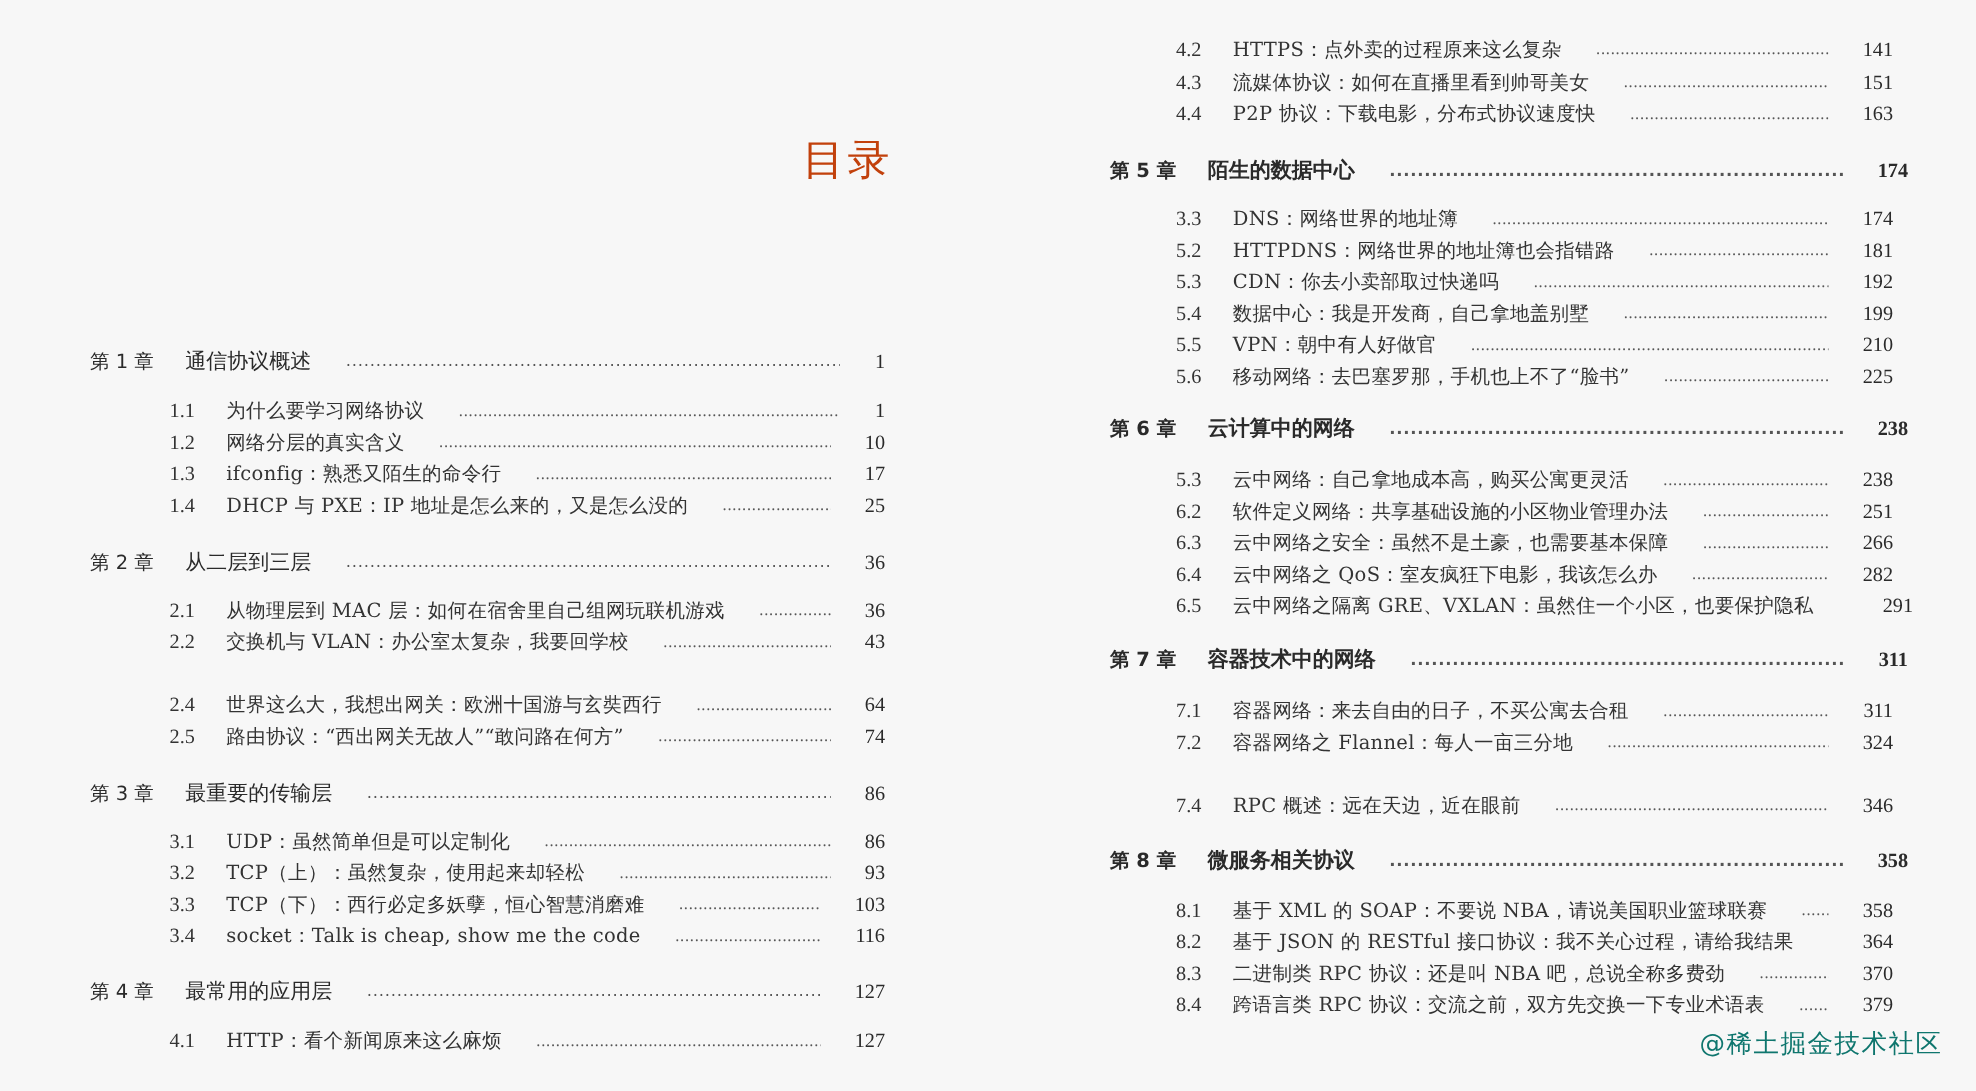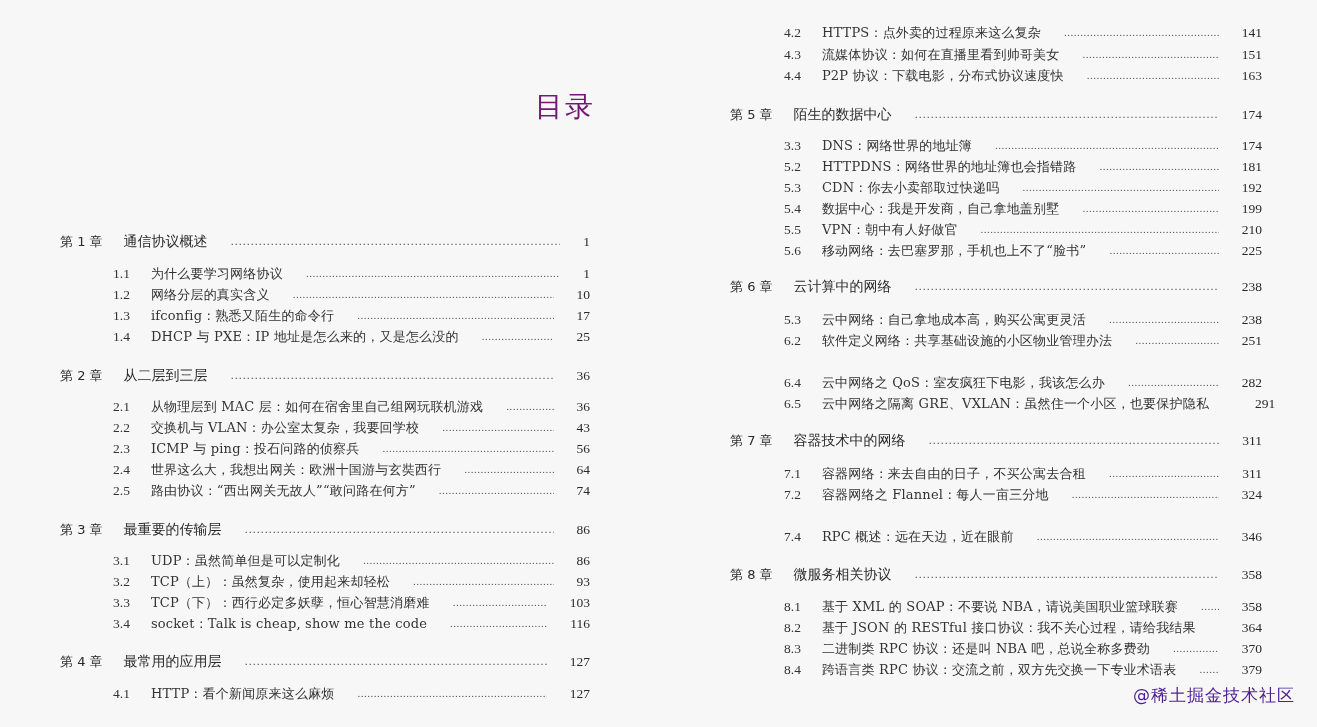--- a/index.html
+++ b/index.html
@@ -23,21 +23,21 @@
     #left-page { left: 0; width: 650px; }
     #right-page { left: 650px; width: 667px; }
 
     .toc-title {
       position: absolute;
       left: 535px;
       top: 88px;
       font-family: "DejaVu Sans", "Liberation Sans", sans-serif;
       font-size: 28px;
       letter-spacing: 2px;
-      color: #701a75;
+      color: #c2410c;
       font-weight: normal;
     }
 
     .row {
       position: absolute;
       display: flex;
       align-items: baseline;
       white-space: nowrap;
       height: 20px;
       line-height: 20px;
@@ -89,30 +89,30 @@
     .section-row .sec-title {
       font-size: 13px;
       font-family: "DejaVu Serif", "Liberation Serif", serif;
       letter-spacing: 0.2px;
     }
 
     
     .lp-ch { left: 60px; width: 530px; }
     .lp-sec { left: 113px; width: 477px; }
     
-    .rp-ch { left: 80px; width: 532px; }
+    .rp-ch { left: 90px; width: 532px; font-weight: bold; }
     .rp-sec { left: 134px; width: 478px; }
 
     .watermark {
       position: absolute;
       right: 22px;
       bottom: 20px;
       font-family: "DejaVu Sans", "Liberation Sans", sans-serif;
       font-size: 17px;
-      color: #4c1d95;
+      color: #0f766e;
       letter-spacing: 1px;
     }
   </style>
 </head>
 <body>
 
 <div class="page" id="left-page">
   <div class="toc-title">目录</div>
 
   <div class="row chapter-row lp-ch" style="top:231px">
@@ -157,26 +157,20 @@
     <span class="sec-title">从物理层到 MAC 层：如何在宿舍里自己组网玩联机游戏</span>
     <span class="dots"></span>
     <span class="page-num">36</span>
   </div>
   <div class="row section-row lp-sec" style="top:418px">
     <span class="sec-num">2.2</span>
     <span class="sec-title">交换机与 VLAN：办公室太复杂，我要回学校</span>
     <span class="dots"></span>
     <span class="page-num">43</span>
   </div>
-  <div class="row section-row lp-sec" style="top:439px">
-    <span class="sec-num">2.3</span>
-    <span class="sec-title">ICMP 与 ping：投石问路的侦察兵</span>
-    <span class="dots"></span>
-    <span class="page-num">56</span>
-  </div>
   <div class="row section-row lp-sec" style="top:460px">
     <span class="sec-num">2.4</span>
     <span class="sec-title">世界这么大，我想出网关：欧洲十国游与玄奘西行</span>
     <span class="dots"></span>
     <span class="page-num">64</span>
   </div>
   <div class="row section-row lp-sec" style="top:481px">
     <span class="sec-num">2.5</span>
     <span class="sec-title">路由协议：“西出网关无故人”“敢问路在何方”</span>
     <span class="dots"></span>
@@ -303,20 +297,26 @@
     <span class="sec-title">云中网络：自己拿地成本高，购买公寓更灵活</span>
     <span class="dots"></span>
     <span class="page-num">238</span>
   </div>
   <div class="row section-row rp-sec" style="top:331px">
     <span class="sec-num">6.2</span>
     <span class="sec-title">软件定义网络：共享基础设施的小区物业管理办法</span>
     <span class="dots"></span>
     <span class="page-num">251</span>
   </div>
+  <div class="row section-row rp-sec" style="top:352px">
+    <span class="sec-num">6.3</span>
+    <span class="sec-title">云中网络之安全：虽然不是土豪，也需要基本保障</span>
+    <span class="dots"></span>
+    <span class="page-num">266</span>
+  </div>
   <div class="row section-row rp-sec" style="top:373px">
     <span class="sec-num">6.4</span>
     <span class="sec-title">云中网络之 QoS：室友疯狂下电影，我该怎么办</span>
     <span class="dots"></span>
     <span class="page-num">282</span>
   </div>
   <div class="row section-row rp-sec" style="top:394px">
     <span class="sec-num">6.5</span>
     <span class="sec-title">云中网络之隔离 GRE、VXLAN：虽然住一个小区，也要保护隐私</span>
     <span class="dots"></span>

